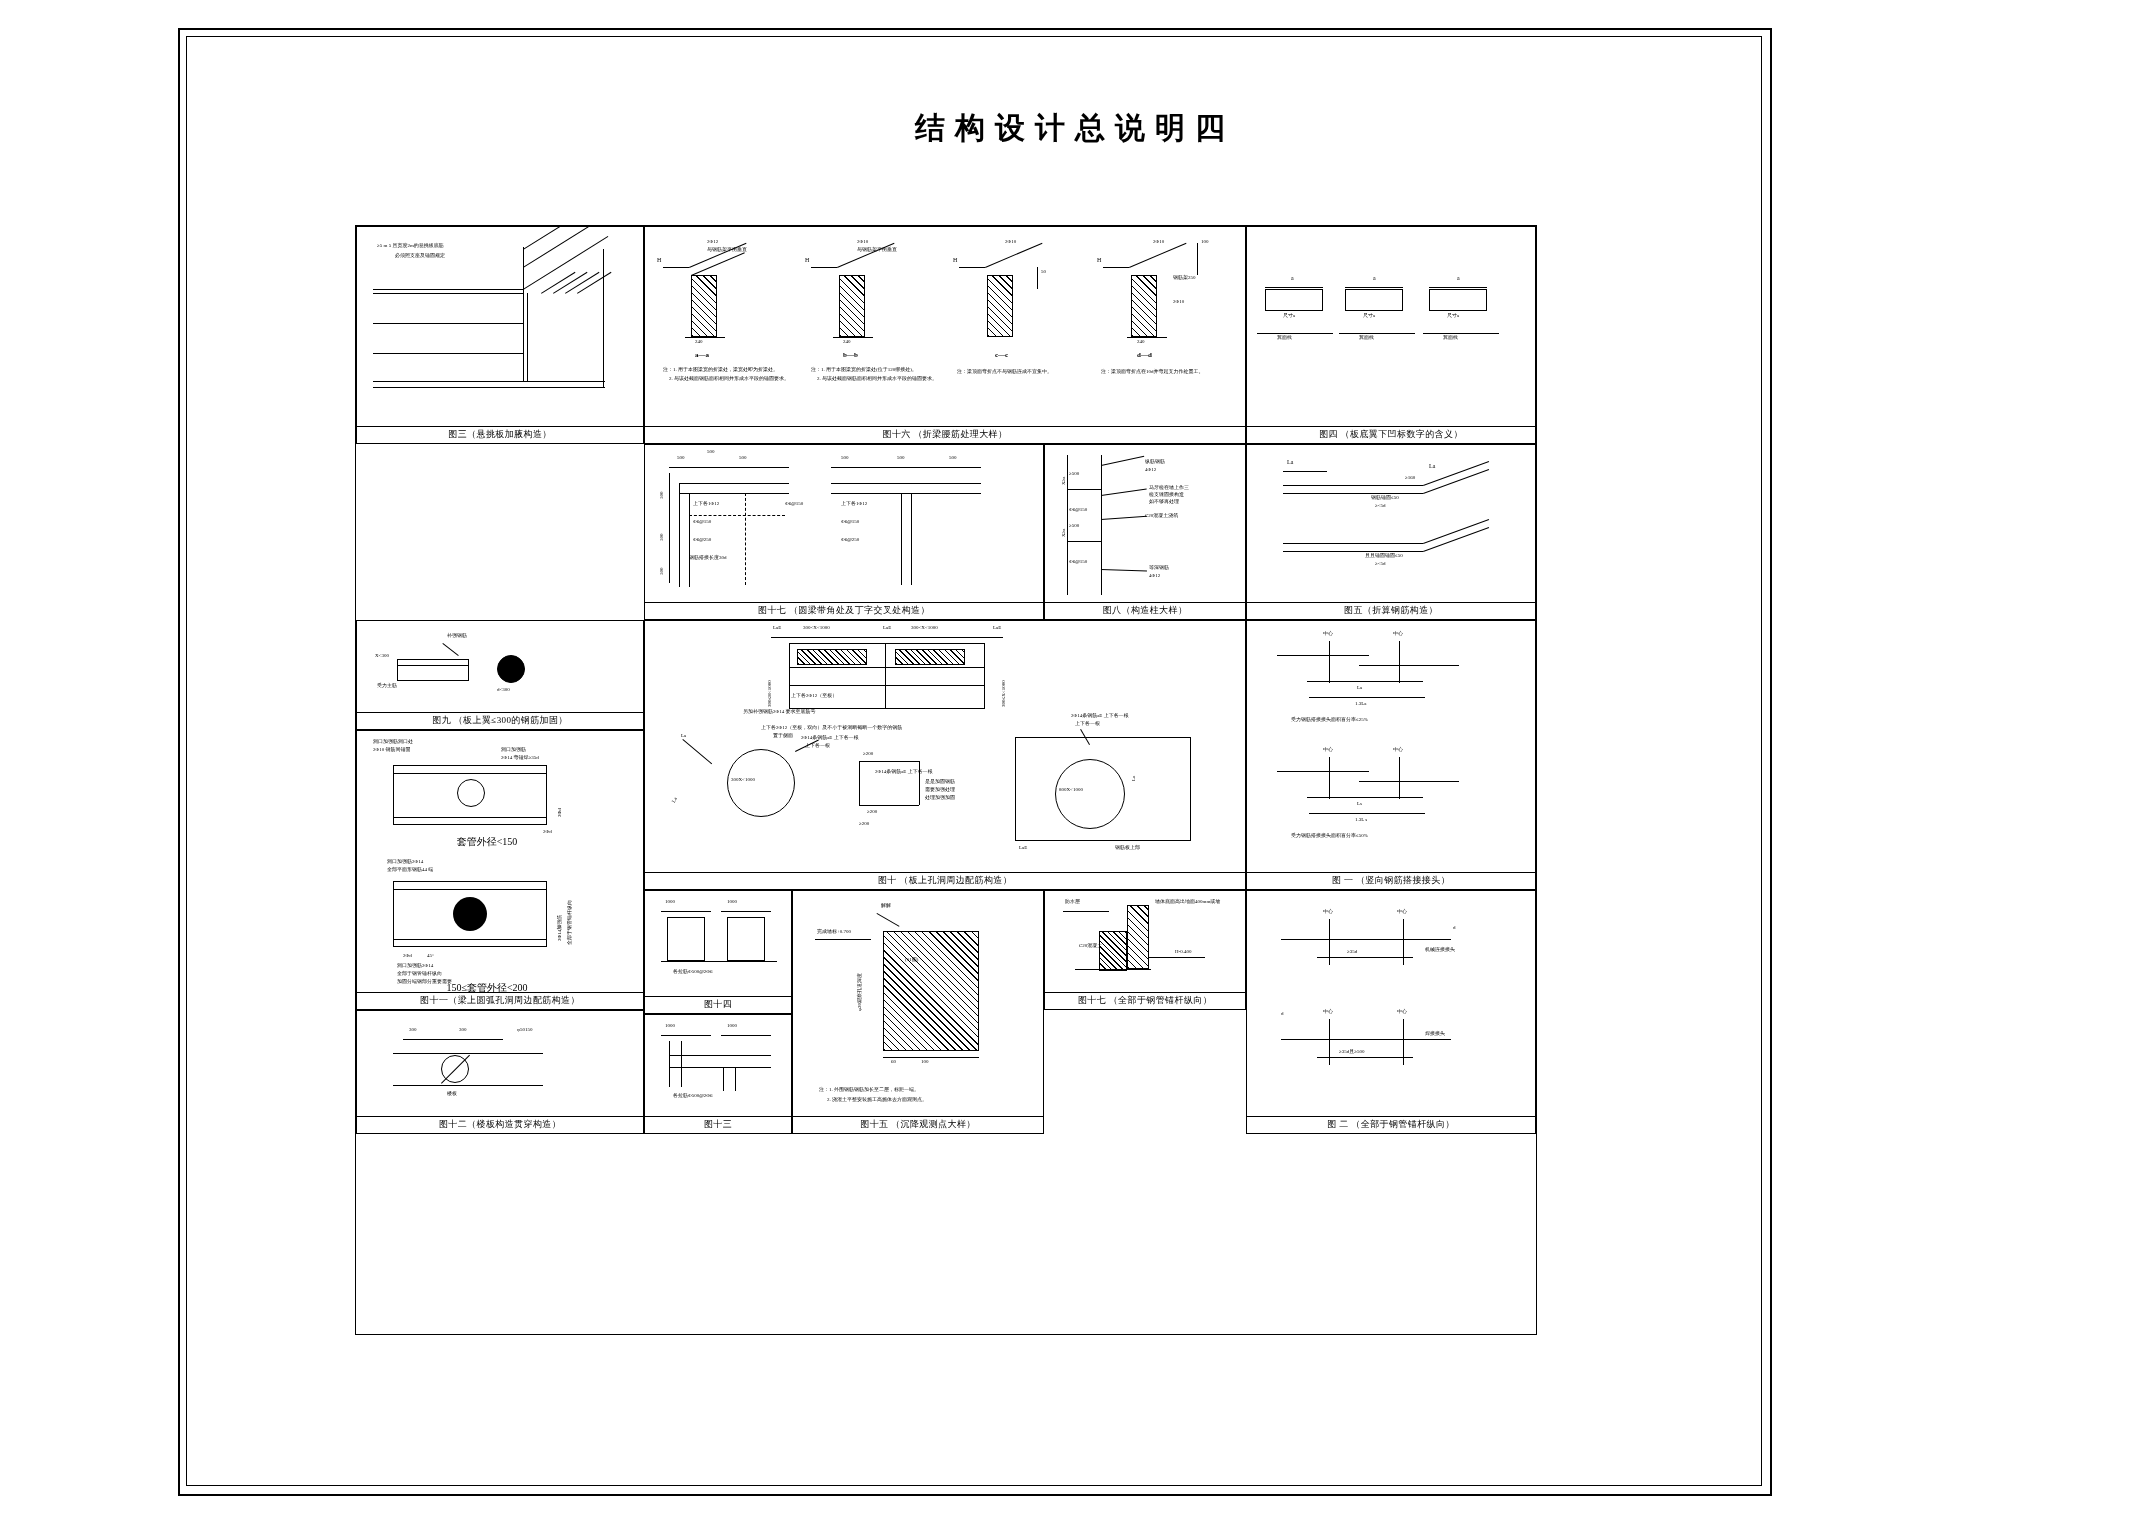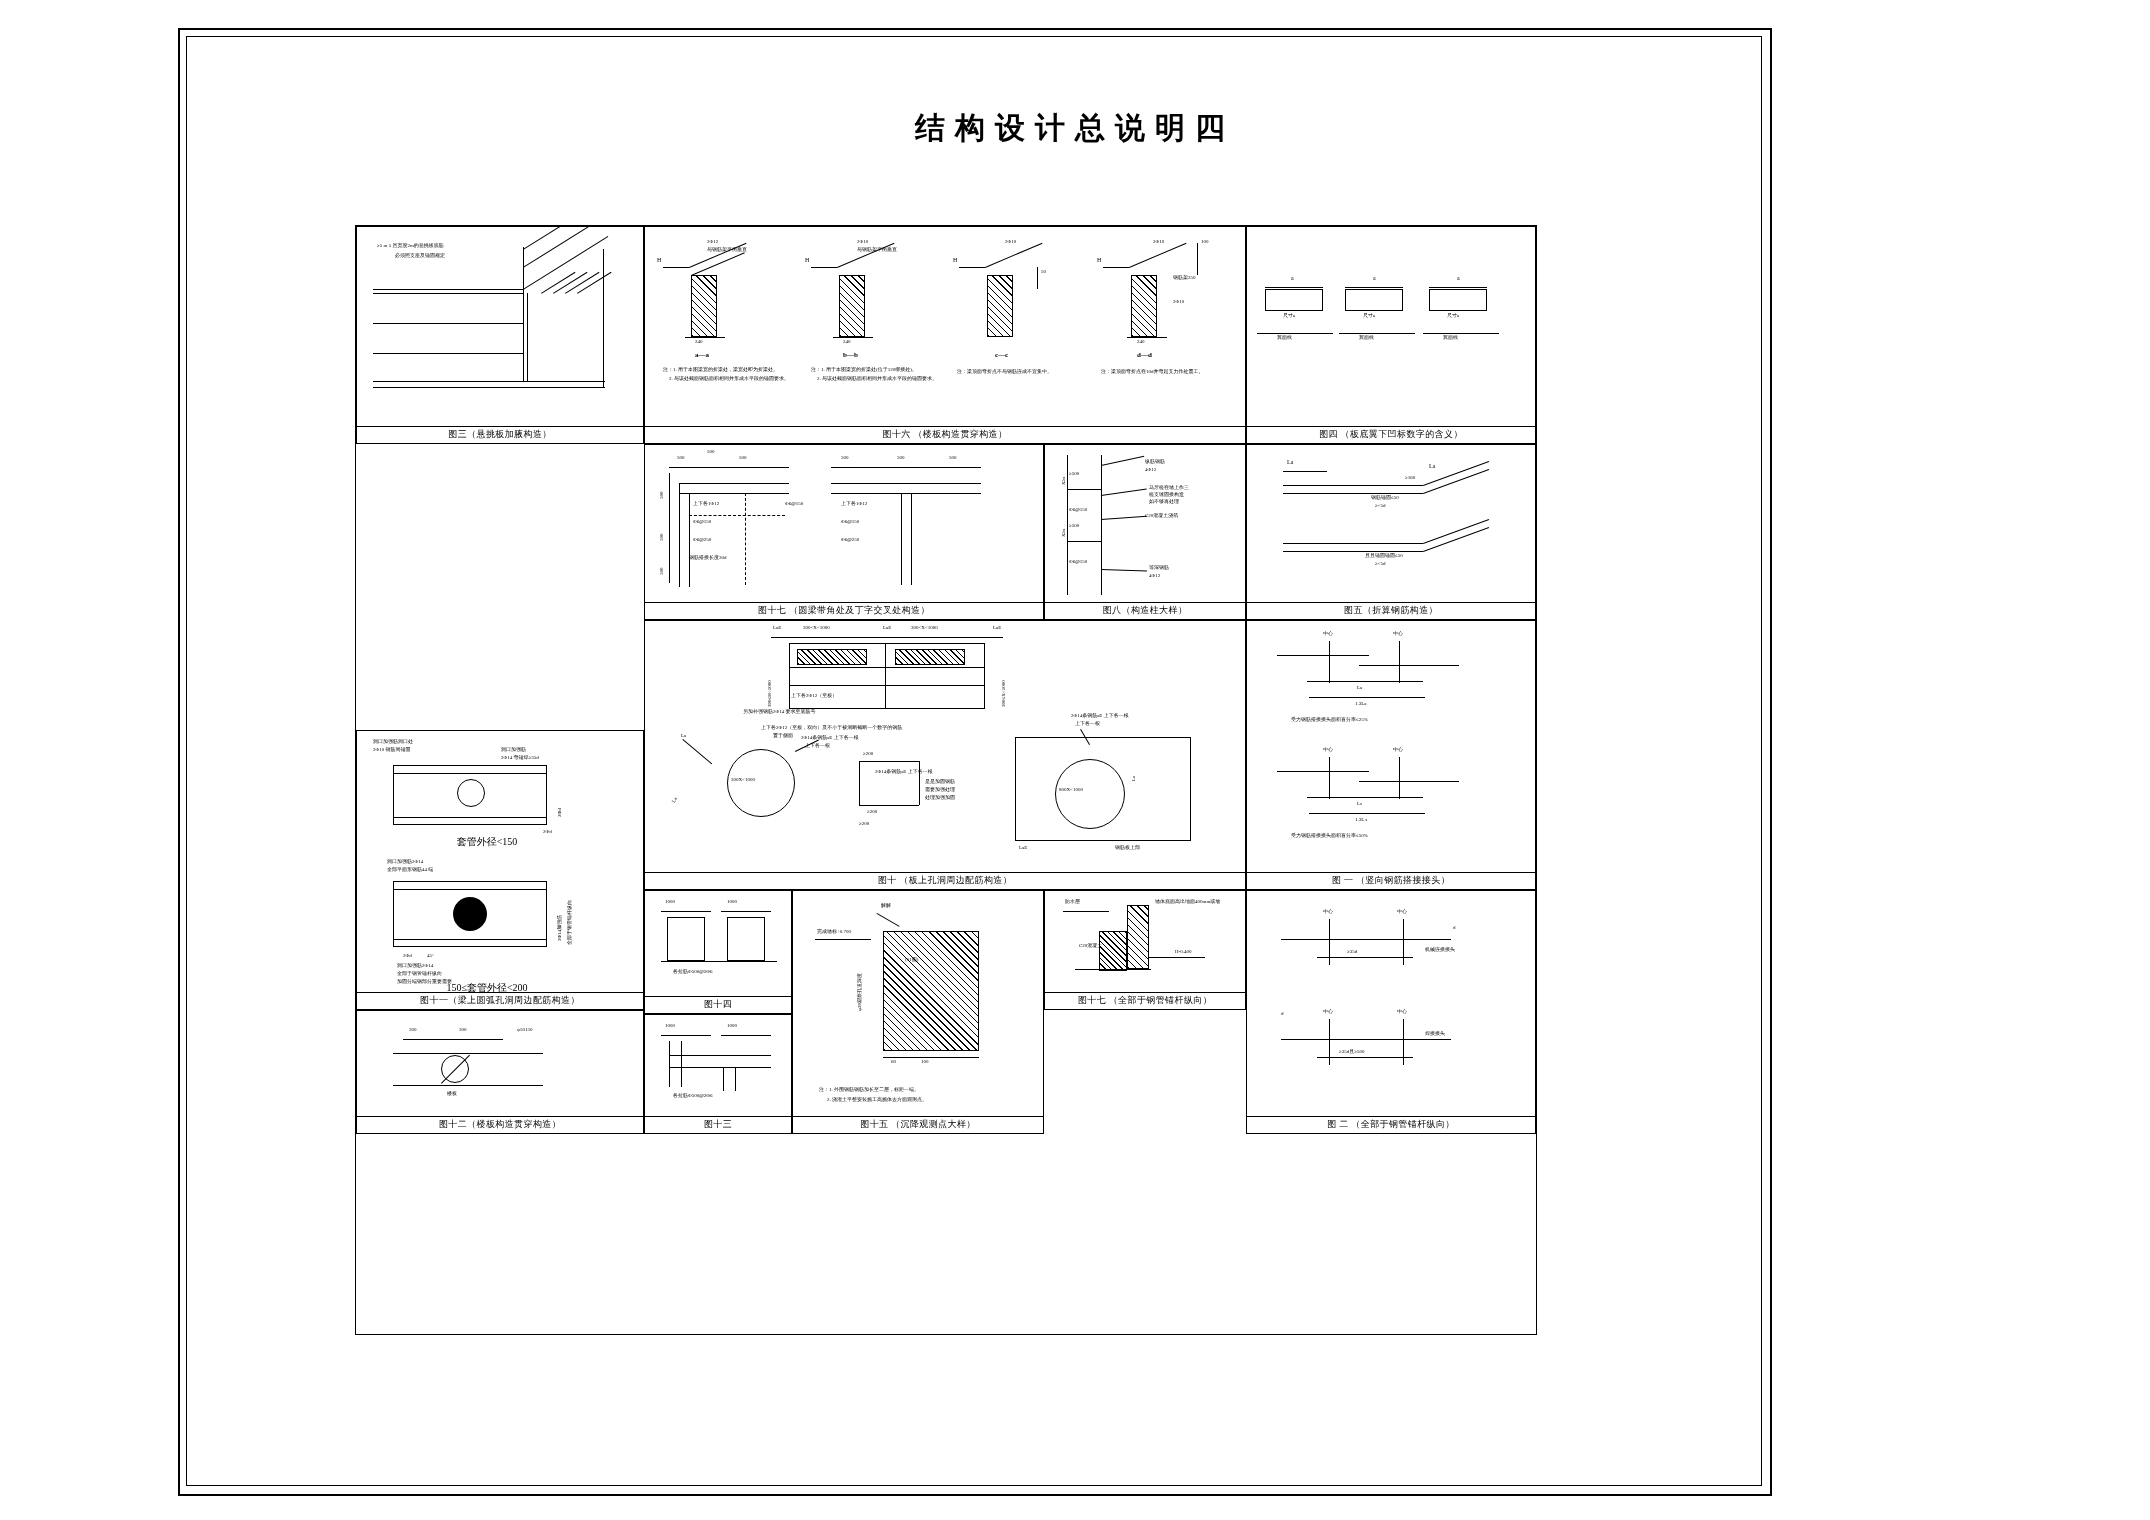--- a/index.html
+++ b/index.html
@@ -115,21 +115,21 @@
       <div class="t t5" style="left:528px;top:48px;">钢筋架250</div>
       <div class="t t5" style="left:528px;top:72px;">2Φ10</div>
       <div class="t t5" style="left:556px;top:12px;">100</div>
       <div class="ln v" style="left:552px;top:16px;height:32px;"></div>
       <div class="ln h" style="left:482px;top:110px;width:40px;"></div>
       <div class="t t5" style="left:492px;top:112px;">240</div>
       <div class="t t7" style="left:492px;top:124px;font-weight:700;">d—d</div>
       <div class="t t5" style="left:456px;top:142px;">注：梁顶面弯折点在10d并弯起支力作处置工。</div>
 
       <div class="capbar"></div>
-      <div class="cap">图十六 （楼板构造贯穿构造）</div>
+      <div class="cap">图十六 （折梁腰筋处理大样）</div>
     </div>
 
     <div class="cell" style="left:890px;top:0;width:290px;height:218px;">
       <div class="t" style="left:44px;top:48px;">a</div>
       <div class="t" style="left:126px;top:48px;">a</div>
       <div class="t" style="left:210px;top:48px;">a</div>
       <div class="ln h" style="left:18px;top:60px;width:58px;"></div>
       <div class="ln h" style="left:98px;top:60px;width:58px;"></div>
       <div class="ln h" style="left:182px;top:60px;width:58px;"></div>
       <div class="box" style="left:18px;top:62px;width:58px;height:22px;"></div>
@@ -227,20 +227,32 @@
       <div class="ln h" style="left:36px;top:98px;width:140px;"></div>
       <div class="ln h" style="left:36px;top:106px;width:140px;"></div>
       <div class="ln" style="left:176px;top:98px;width:70px;height:1px;transform:rotate(-20deg);transform-origin:0 0;"></div>
       <div class="ln" style="left:176px;top:106px;width:70px;height:1px;transform:rotate(-20deg);transform-origin:0 0;"></div>
       <div class="t t5" style="left:118px;top:108px;">且且锚固锚固≤50</div>
       <div class="t t5" style="left:128px;top:116px;">≥&lt;5d</div>
       <div class="capbar"></div>
       <div class="cap">图五（折算钢筋构造）</div>
     </div>
 
+    <div class="cell" style="left:0;top:394px;width:288px;height:110px;">
+      <div class="t t5" style="left:90px;top:12px;">补强钢筋</div>
+      <div class="ln" style="left:86px;top:22px;width:20px;height:1px;transform:rotate(38deg);transform-origin:0 0;"></div>
+      <div class="box" style="left:40px;top:38px;width:72px;height:22px;"></div>
+      <div class="ln h" style="left:40px;top:44px;width:72px;"></div>
+      <div class="t t5" style="left:18px;top:32px;">X&lt;300</div>
+      <div class="t t5" style="left:20px;top:62px;">受力主筋</div>
+      <div class="dot" style="left:140px;top:34px;width:28px;height:28px;background:#000;"></div>
+      <div class="t t5" style="left:140px;top:66px;">d&lt;300</div>
+      <div class="capbar"></div>
+      <div class="cap">图九 （板上翼≤300的钢筋加固）</div>
+    </div>
 
     <div class="cell" style="left:288px;top:394px;width:602px;height:270px;">
       <div class="t t5" style="left:128px;top:4px;">LaE</div>
       <div class="t t5" style="left:158px;top:4px;">300&lt;X&lt;1000</div>
       <div class="t t5" style="left:238px;top:4px;">LaE</div>
       <div class="t t5" style="left:266px;top:4px;">300&lt;X&lt;1000</div>
       <div class="t t5" style="left:348px;top:4px;">LaE</div>
       <div class="ln h" style="left:126px;top:16px;width:232px;"></div>
       <div class="box" style="left:144px;top:22px;width:196px;height:66px;"></div>
       <div class="ln h" style="left:144px;top:46px;width:196px;"></div>

